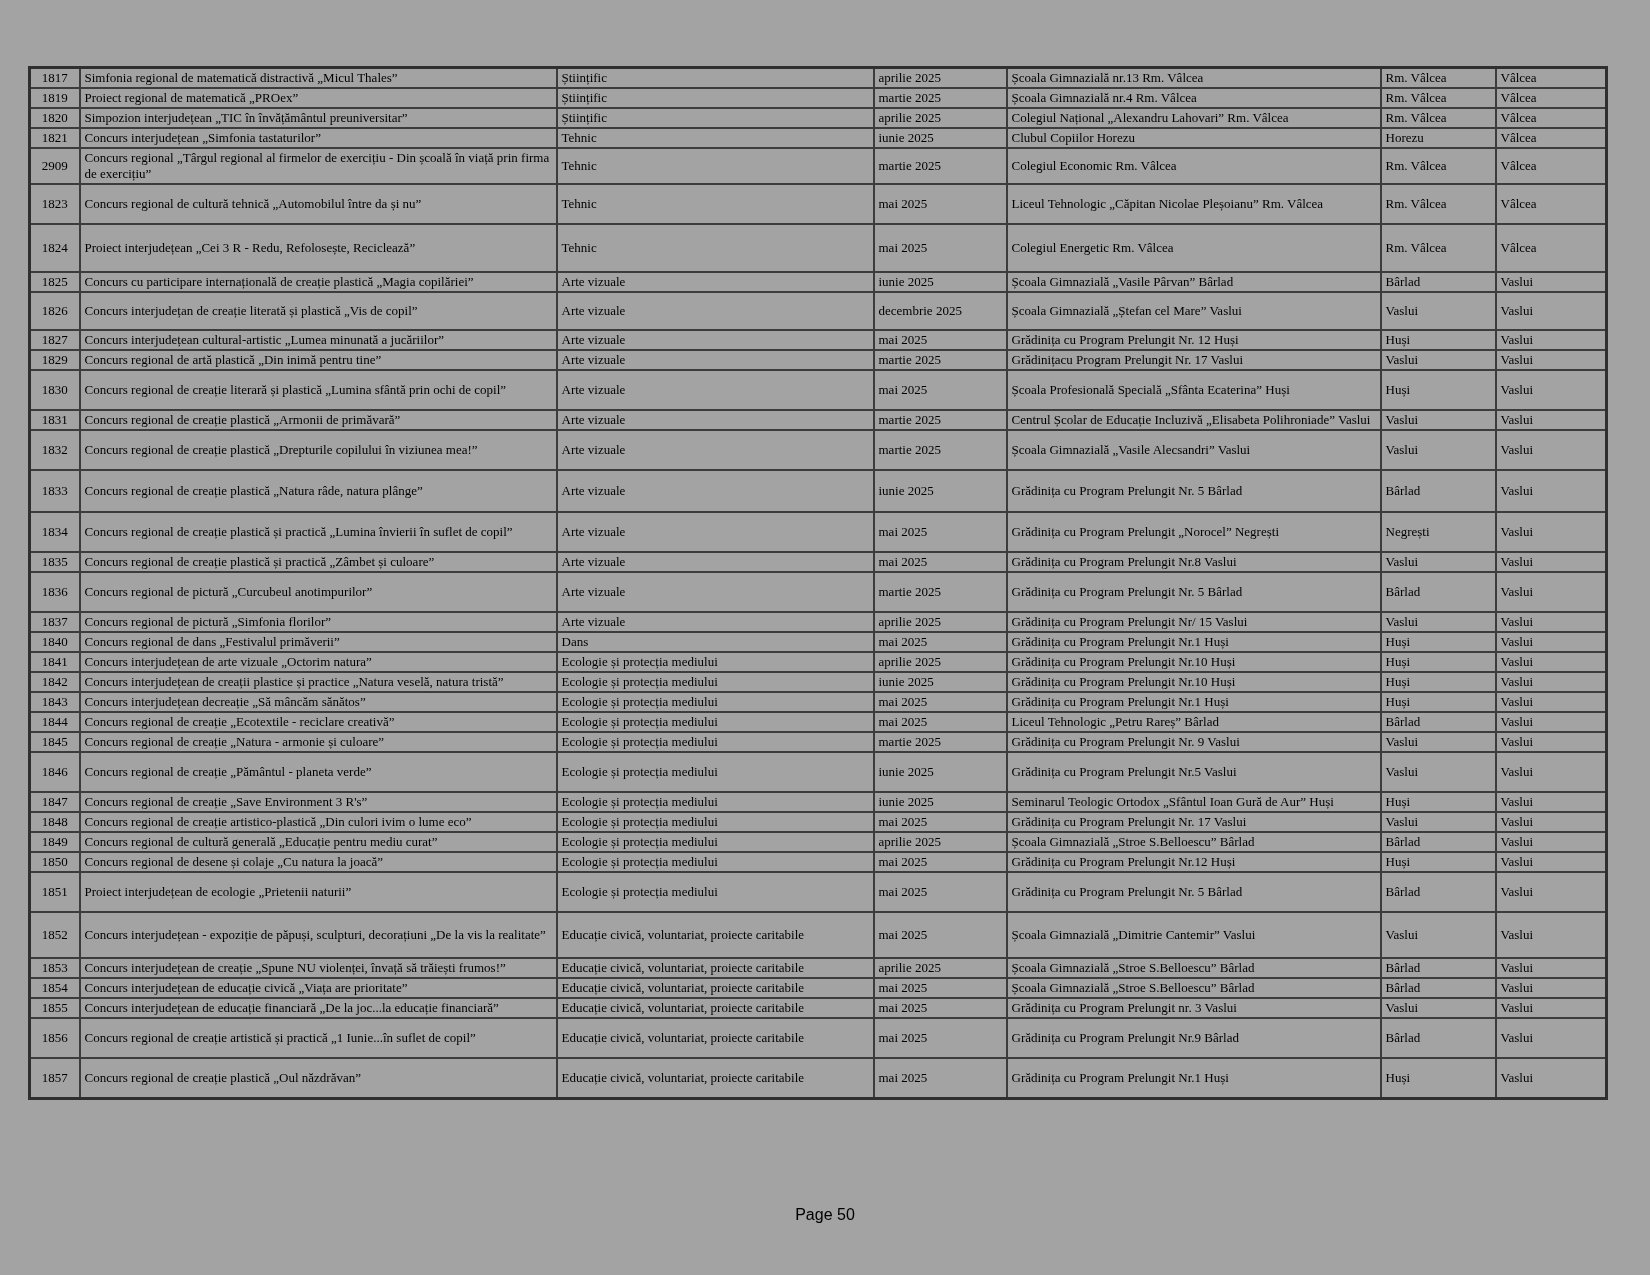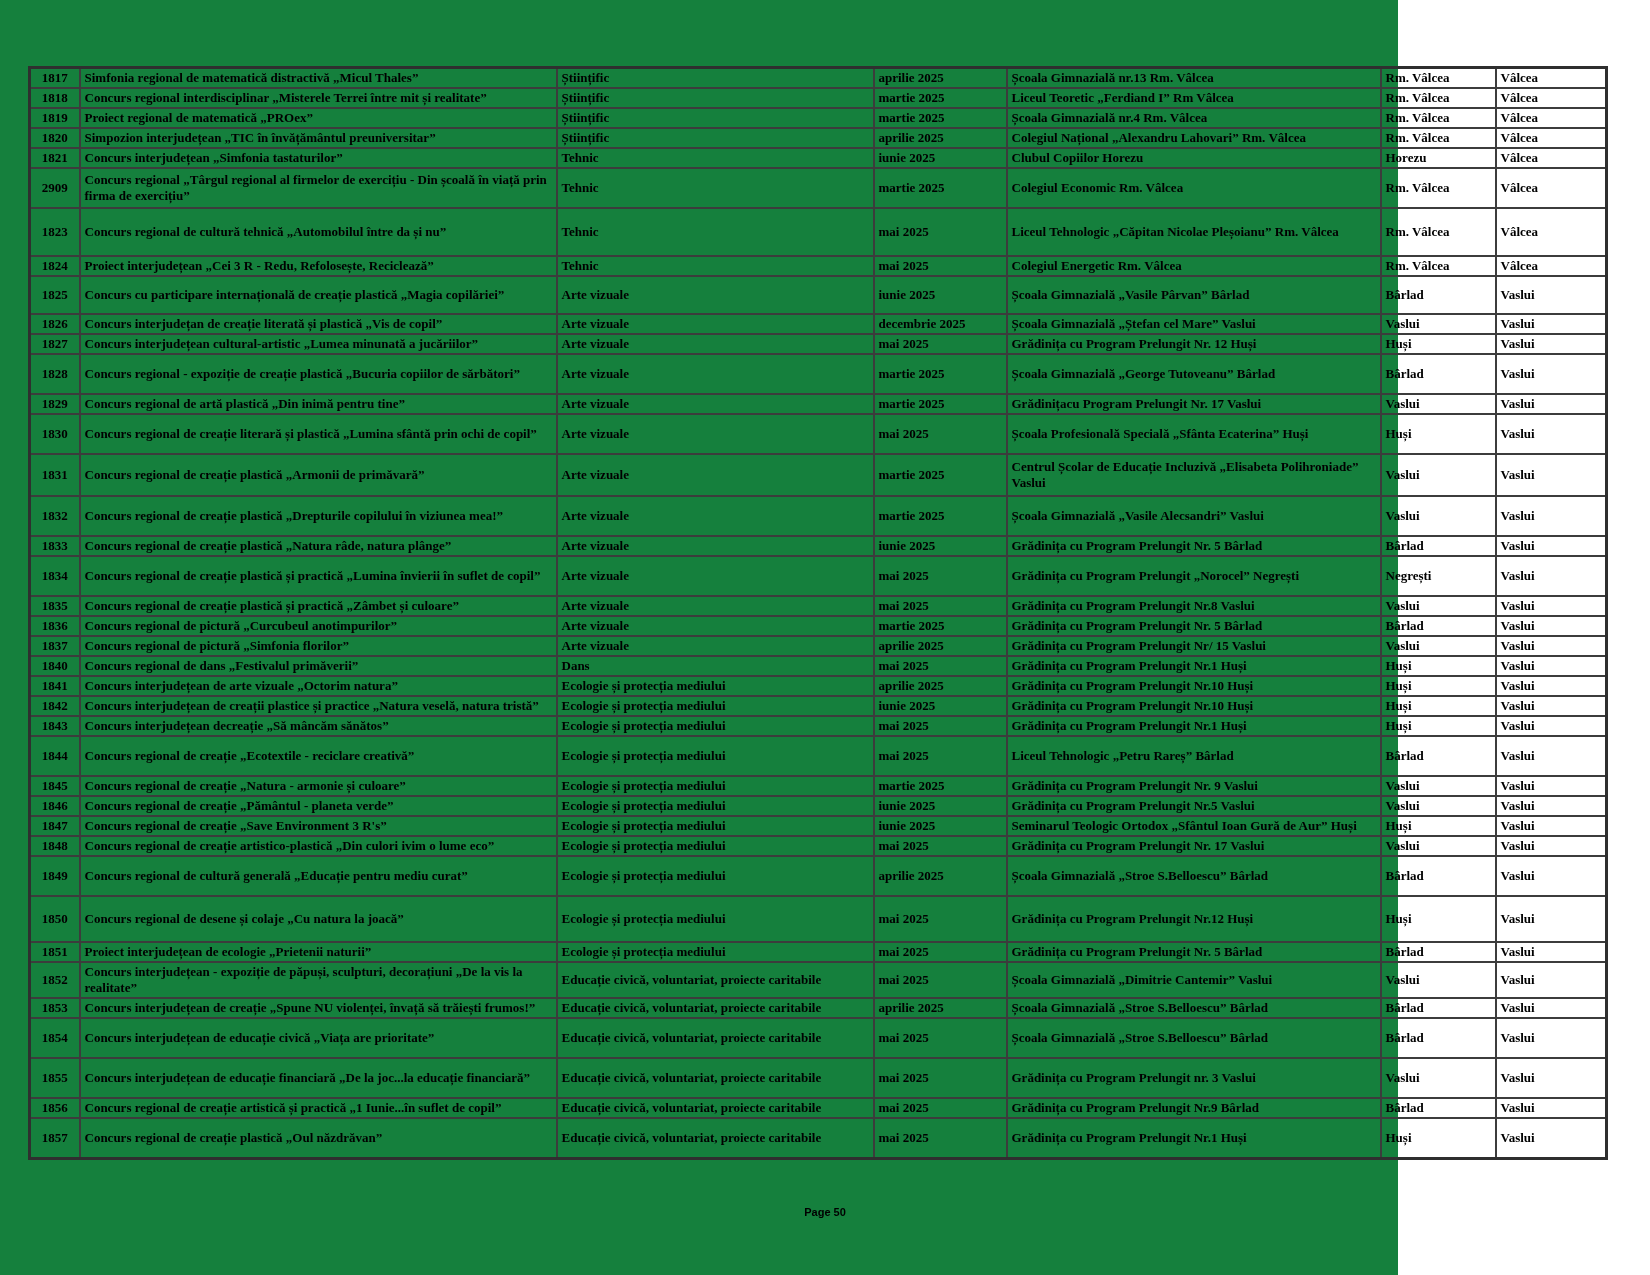--- a/index.html
+++ b/index.html
@@ -9,24 +9,23 @@
   }
   body {
     width: 1650px;
     height: 1275px;
     overflow: hidden;
     font-family: "Liberation Serif", "DejaVu Serif", serif;
     color: #000000;
   }
   .page {
     position: relative;
-    width: 1398px;
+    width: 1650px;
     height: 1275px;
-    background: #15803d;
-    font-weight: bold;
+    background: #a3a3a3;
   }
   table.contests {
     position: absolute;
     left: 28px;
     top: 66px;
     width: 1577px;
     border-collapse: collapse;
     table-layout: fixed;
     border: 3px solid #2f2f2f;
   }
@@ -66,21 +65,21 @@
   tbody tr:nth-child(39) { height: 40px; }
   tbody tr:nth-child(40) { height: 40px; }
 
   .page-footer {
     position: absolute;
     top: 1206px;
     left: 0;
     width: 1650px;
     text-align: center;
     font-family: "Liberation Sans", "DejaVu Sans", sans-serif;
-    font-size: 11px;
+    font-size: 16px;
     color: #000000;
   }
 </style>
 </head>
 <body>
 
 <div class="page">
   <table class="contests">
     <colgroup>
       <col class="c-nr">
@@ -95,29 +94,20 @@
         <tr>
           <td class="col-nr">1817</td>
           <td class="col-name">Simfonia regional de matematică distractivă „Micul Thales”</td>
           <td class="col-category">Științific</td>
           <td class="col-date">aprilie 2025</td>
           <td class="col-institution">Școala Gimnazială nr.13 Rm. Vâlcea</td>
           <td class="col-city">Rm. Vâlcea</td>
           <td class="col-county">Vâlcea</td>
         </tr>
         <tr>
-          <td class="col-nr">1818</td>
-          <td class="col-name">Concurs regional interdisciplinar „Misterele Terrei între mit și realitate”</td>
-          <td class="col-category">Științific</td>
-          <td class="col-date">martie 2025</td>
-          <td class="col-institution">Liceul Teoretic „Ferdiand I” Rm Vâlcea</td>
-          <td class="col-city">Rm. Vâlcea</td>
-          <td class="col-county">Vâlcea</td>
-        </tr>
-        <tr>
           <td class="col-nr">1819</td>
           <td class="col-name">Proiect regional de matematică „PROex”</td>
           <td class="col-category">Științific</td>
           <td class="col-date">martie 2025</td>
           <td class="col-institution">Școala Gimnazială nr.4 Rm. Vâlcea</td>
           <td class="col-city">Rm. Vâlcea</td>
           <td class="col-county">Vâlcea</td>
         </tr>
         <tr>
           <td class="col-nr">1820</td>
@@ -182,29 +172,20 @@
           <td class="col-city">Vaslui</td>
           <td class="col-county">Vaslui</td>
         </tr>
         <tr>
           <td class="col-nr">1827</td>
           <td class="col-name">Concurs interjudețean cultural-artistic „Lumea minunată a jucăriilor”</td>
           <td class="col-category">Arte vizuale</td>
           <td class="col-date">mai 2025</td>
           <td class="col-institution">Grădinița cu Program Prelungit Nr. 12 Huși</td>
           <td class="col-city">Huși</td>
-          <td class="col-county">Vaslui</td>
-        </tr>
-        <tr>
-          <td class="col-nr">1828</td>
-          <td class="col-name">Concurs regional - expoziție de creație plastică „Bucuria copiilor de sărbători”</td>
-          <td class="col-category">Arte vizuale</td>
-          <td class="col-date">martie 2025</td>
-          <td class="col-institution">Școala Gimnazială „George Tutoveanu” Bârlad</td>
-          <td class="col-city">Bârlad</td>
           <td class="col-county">Vaslui</td>
         </tr>
         <tr>
           <td class="col-nr">1829</td>
           <td class="col-name">Concurs regional de artă plastică „Din inimă pentru tine”</td>
           <td class="col-category">Arte vizuale</td>
           <td class="col-date">martie 2025</td>
           <td class="col-institution">Grădinițacu Program Prelungit Nr. 17 Vaslui</td>
           <td class="col-city">Vaslui</td>
           <td class="col-county">Vaslui</td>

